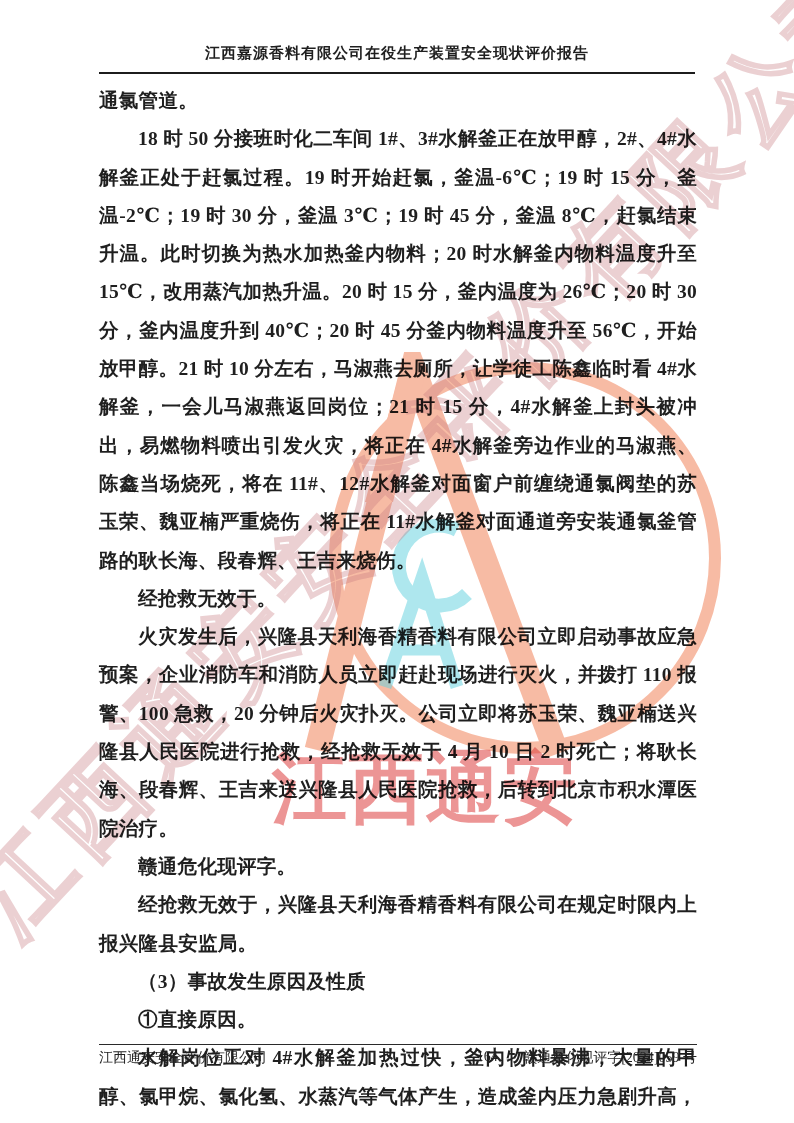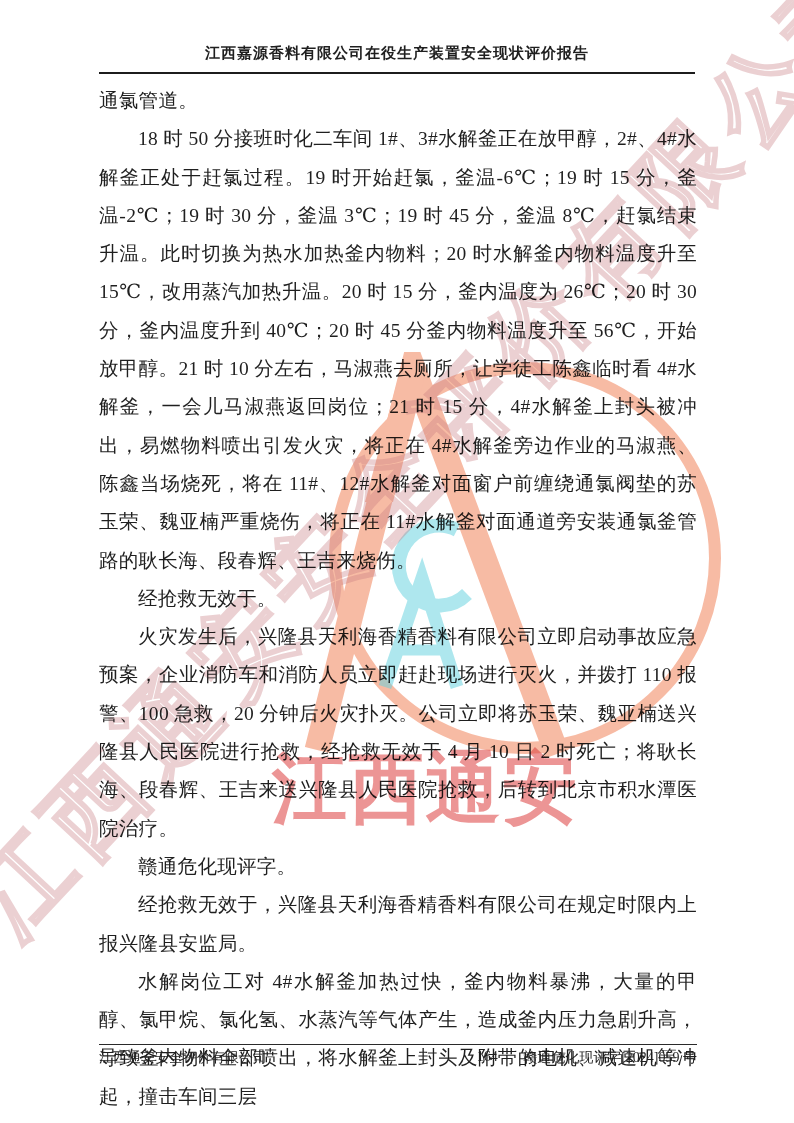--- a/index.html
+++ b/index.html
@@ -23,21 +23,21 @@
   .header-rule{
     border:none;border-top:2px solid #1c1c1c;margin:0;
   }
   
   .content{
     position:absolute;left:99px;right:97px;top:82px;
     font-size:19.5px;line-height:38.3px;
     text-align:justify;text-justify:inter-ideograph;
     letter-spacing:0.3px;
   }
-  .para{margin:0;text-indent:2em;}
+  .para{margin:0;text-indent:2em;font-weight:bold;}
   .para.no-indent{text-indent:0;}
   
   .footer{
     position:absolute;left:99px;right:97px;top:1044px;
     border-top:1.5px solid #2a2a2a;
     font-size:14px;
     display:flex;align-items:flex-start;
     padding-top:4px;
   }
   .footer-left{flex:1;text-align:left;}
@@ -81,20 +81,22 @@
     <hr class="header-rule">
   </div>
 
   <div class="content">
       <p class="para no-indent">通氯管道。</p>
       <p class="para">18 时 50 分接班时化二车间 1#、3#水解釜正在放甲醇，2#、4#水解釜正处于赶氯过程。19 时开始赶氯，釜温-6℃；19 时 15 分，釜温-2℃；19 时 30 分，釜温 3℃；19 时 45 分，釜温 8℃，赶氯结束升温。此时切换为热水加热釜内物料；20 时水解釜内物料温度升至 15℃，改用蒸汽加热升温。20 时 15 分，釜内温度为 26℃；20 时 30 分，釜内温度升到 40℃；20 时 45 分釜内物料温度升至 56℃，开始放甲醇。21 时 10 分左右，马淑燕去厕所，让学徒工陈鑫临时看 4#水解釜，一会儿马淑燕返回岗位；21 时 15 分，4#水解釜上封头被冲出，易燃物料喷出引发火灾，将正在 4#水解釜旁边作业的马淑燕、陈鑫当场烧死，将在 11#、12#水解釜对面窗户前缠绕通氯阀垫的苏玉荣、魏亚楠严重烧伤，将正在 11#水解釜对面通道旁安装通氯釜管路的耿长海、段春辉、王吉来烧伤。</p>
       <p class="para">经抢救无效于。</p>
       <p class="para">火灾发生后，兴隆县天利海香精香料有限公司立即启动事故应急预案，企业消防车和消防人员立即赶赴现场进行灭火，并拨打 110 报警、100 急救，20 分钟后火灾扑灭。公司立即将苏玉荣、魏亚楠送兴隆县人民医院进行抢救，经抢救无效于 4 月 10 日 2 时死亡；将耿长海、段春辉、王吉来送兴隆县人民医院抢救，后转到北京市积水潭医院治疗。</p>
       <p class="para">赣通危化现评字。</p>
       <p class="para">经抢救无效于，兴隆县天利海香精香料有限公司在规定时限内上报兴隆县安监局。</p>
+      <p class="para">（3）事故发生原因及性质</p>
+      <p class="para">①直接原因。</p>
       <p class="para">水解岗位工对 4#水解釜加热过快，釜内物料暴沸，大量的甲醇、氯甲烷、氯化氢、水蒸汽等气体产生，造成釜内压力急剧升高，导致釜内物料全部喷出，将水解釜上封头及附带的电机、减速机等冲起，撞击车间三层</p>
     </div>
 
   <div class="footer">
     <div class="footer-left">江西通安安全评价有限公司</div>
     <div class="footer-center">164</div>
     <div class="footer-right">赣通危化现评字[2024]059 号</div>
   </div>
 
   <div class="watermark-layer">

